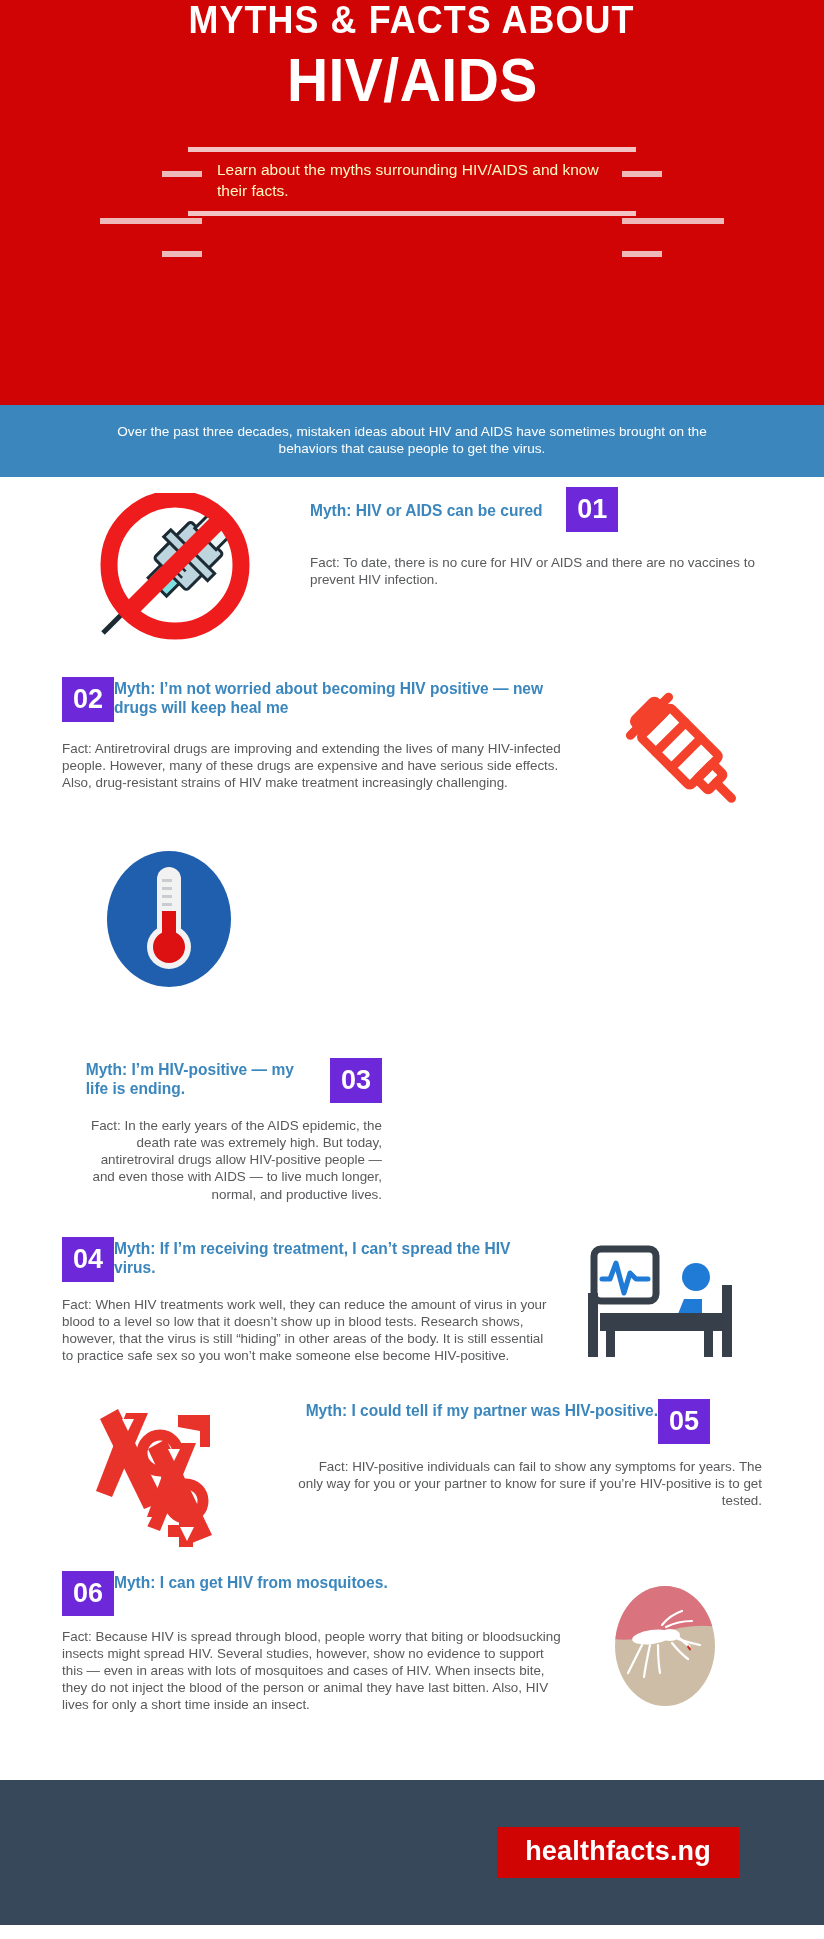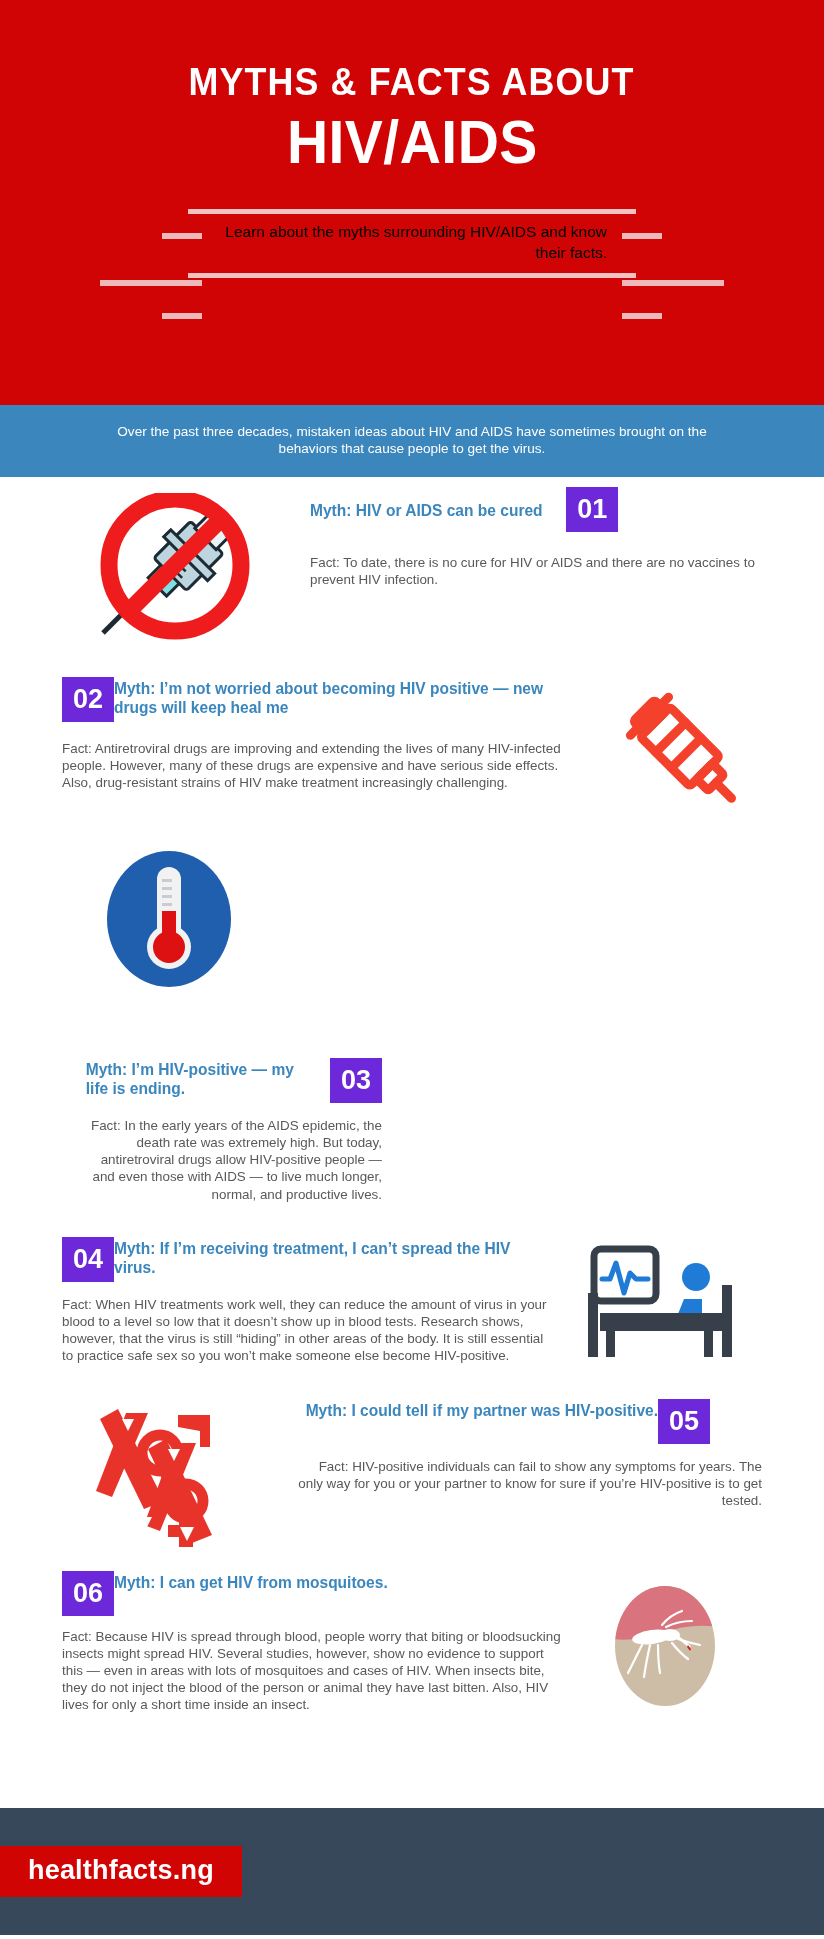--- a/index.html
+++ b/index.html
@@ -10,21 +10,20 @@
     position:relative; overflow:hidden;
   }
 
   
   .header {
     background:#d00404;
     width:824px; height:405px;
     position:relative;
     display:flex; flex-direction:column;
     align-items:center; justify-content:flex-start;
-    padding-top:62px;
   }
   .title-1 {
     color:#ffffff;
     font-family:"Liberation Sans Narrow","Liberation Sans",sans-serif;
     font-weight:bold;
     font-size:39px;
     letter-spacing:1.2px;
     transform:scaleX(0.92);
     line-height:1.05;
     text-align:center;
@@ -45,24 +44,24 @@
     margin-top:33px;
     width:560px;
     position:relative;
     display:flex; flex-direction:column; align-items:center;
   }
   .rule {
     height:5px; background:#f3c3c3; width:448px;
   }
   .rule.bottom { margin-top:0px; }
   .subtitle {
-    color:#000000;
+    color:#fef9c3;
     font-size:15.5px;
     line-height:1.35;
-    text-align:right;
+    text-align:left;
     padding:8px 40px 9px 40px;
     font-family:"Liberation Sans", sans-serif;
     width:470px;
   }
   .deco {
     position:absolute;
     width:62px;
     display:flex; flex-direction:column; gap:7px;
     top:24px;
   }
@@ -158,24 +157,24 @@
   .b5 .art { width:215px; flex:0 0 215px; }
   .b5 .txt { width:320px; padding-left:14px; }
 
   .b6 { margin-top:16px; }
   .b6 .txt { width:360px; }
   .b6 .art { width:195px; flex:0 0 195px; padding-top:10px; }
   .b6 .fact { margin-top:12px; }
 
   
   .footer {
-    position:absolute; left:0; bottom:4px;
-    width:824px; height:127px;
+    position:absolute; left:0; bottom:14px;
+    width:824px; height:145px;
     background:#37485a;
-    display:flex; align-items:center; 
+    display:flex; align-items:center; justify-content:flex-end;
   }
   .logo {
     background:#d10404;
     color:#ffffff;
     font-family:"Liberation Sans Narrow","Liberation Sans",sans-serif;
     font-weight:bold;
     font-size:27px;
     padding:11px 28px 13px 28px;
     margin-right:85px;
     letter-spacing:0.2px;

